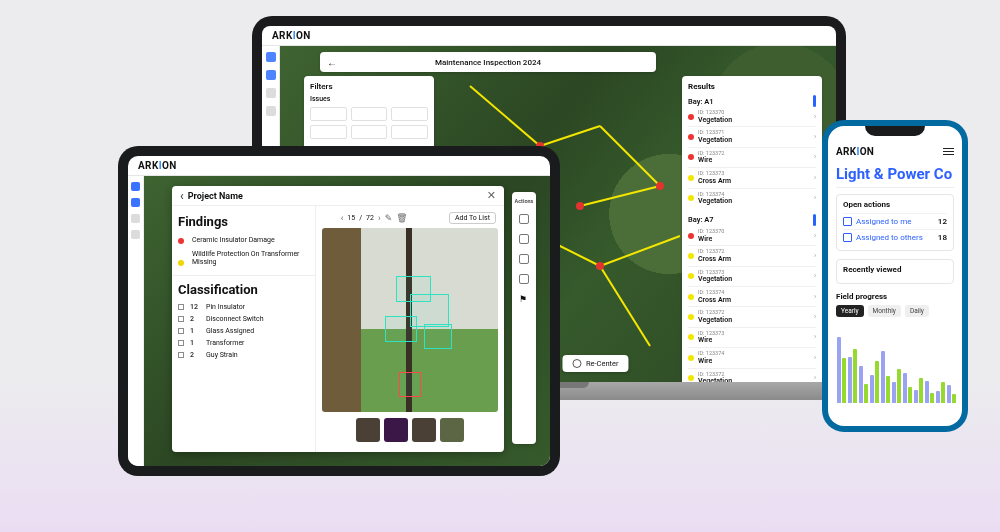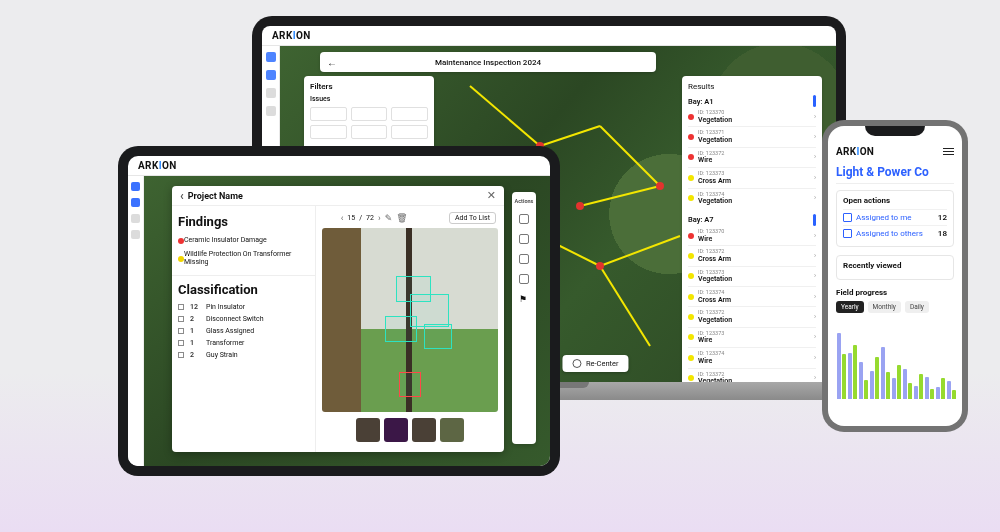--- a/index.html
+++ b/index.html
@@ -92,21 +92,21 @@
   .l-filters .ttl{font-weight:600; font-size:8px;}
   .l-filters .sub{margin-top:4px; font-weight:500;}
   .l-filters .cells{display:flex; gap:4px; margin-top:4px;}
   .l-filters .cells div{flex:1; height:14px; border:1px solid #e0e0e0; border-radius:2px;}
 
   .l-results {
     position:absolute; right:14px; top:30px; width:140px;
     background:#fff; border-radius:4px; box-shadow:0 1px 3px rgba(0,0,0,.2);
     padding:6px 6px 4px; font-size:7px;
   }
-  .l-results .ttl{font-weight:400; font-size:8px; margin-bottom:4px;}
+  .l-results .ttl{font-weight:700; font-size:8px; margin-bottom:4px;}
   .bay{margin-bottom:6px;}
   .bay-h{display:flex; align-items:center; justify-content:space-between;
     font-weight:600; font-size:7.5px;gap:36px;}
   .bay-h .bar{width:3px; height:12px; background:#2a62ff; border-radius:2px;}
   .r-item{ display:flex; align-items:center; gap:4px; padding:2px 0; border-bottom:1px solid #f0f0f0;}
   .r-item:last-child{border-bottom:none;}
   .r-dot{width:6px; height:6px; border-radius:50%;}
   .r-dot.red{background:#e33;}
   .r-dot.yel{background:#f3e600;}
   .r-txt{flex:1; line-height:1.1;}
@@ -150,21 +150,21 @@
     display:flex; flex-direction:column;
   }
   .t-panel-head{height:20px; display:flex; align-items:center; justify-content:space-between;
     padding:0 8px; border-bottom:1px solid #eee; font-size:7px;}
   .t-panel-head .pn{display:flex; align-items:center; gap:4px; font-weight:700; font-size:9px;}
   .t-panel-head .pn::before{content:"‹"; color:#555; font-size:12px;}
   .t-panel-head .x{font-size:11px; color:#666;}
   .t-panel-main{flex:1; display:flex; position:relative;}
   .t-sidebar{width:144px; border-right:1px solid #eee; padding:6px; font-size:7px;}
   .sect-t{font-weight:700; font-size:13px; margin:2px 0 4px;}
-  .find{display:flex; gap:0; align-items:center; padding:3px 0;}
+  .find{display:flex; gap:8px; align-items:flex-end; padding:3px 0;}
   .f-dot{width:6px; height:6px; border-radius:50%; margin-top:1px;}
   .f-dot.red{background:#e33;} .f-dot.yel{background:#f2d600;}
   .find .txt{flex:1; line-height:1.15;}
   .divider{height:1px; background:#eee; margin:6px -6px;}
   .cls{display:flex; gap:6px; align-items:center; padding:2px 0;}
   .cls .sq{width:6px;height:6px;border:1px solid #8b8b8b;}
   .cls .ct{color:#333; font-weight:600; width:10px;}
   .t-image{flex:1; padding:6px 6px 10px; display:flex; flex-direction:column;}
   .t-image-top{display:flex; align-items:center; font-size:7px; gap:8px; padding:0 2px 4px;}
   .t-image-top .pager{display:flex; align-items:center; gap:4px; margin:0 auto;}
@@ -191,31 +191,31 @@
     font-size:9px;
   }
   .t-actions .lbl{font-size:5.5px; font-weight:600; color:#444;}
   .t-actions .ic{width:10px; height:10px; border:1px solid #777; border-radius:2px;}
   .t-actions .ic.flag{border:none;}
 
   
   .phone{
     position:absolute; left:822px; top:120px;
     width:146px; height:312px;
-    background:#737373; border-radius:22px; padding:6px;
+    background:#0369a1; border-radius:22px; padding:6px;
   }
   .phone-screen{width:100%; height:100%; background:#fff; border-radius:16px; overflow:hidden; position:relative;}
   .phone-notch{position:absolute; top:0; left:50%; transform:translateX(-50%);
     width:60px; height:10px; background:#1a1b1d; border-radius:0 0 10px 10px; z-index:3;}
   .p-body{position:absolute; top:14px; bottom:0; left:0; right:0; padding:6px 8px 0; font-size:8px;}
   .p-head{display:flex; align-items:center; justify-content:space-between;
     font-weight:700; font-size:10px; letter-spacing:.03em;}
   .hamb{display:flex; flex-direction:column; gap:1.5px;}
   .hamb span{display:block; width:11px; height:1.5px; background:#222;}
-  .p-title{color:#2d61ff; font-weight:700; font-size:12px; margin:8px 0 6px; border-bottom:1px solid #eee; padding-bottom:4px;}
+  .p-title{color:#2d61ff; font-weight:700; font-size:15px; margin:8px 0 6px; border-bottom:1px solid #eee; padding-bottom:4px;}
   .card{border:1px solid #e6e6e6; border-radius:4px; padding:5px 6px; margin-bottom:8px;}
   .card-t{font-weight:700; font-size:8px; margin-bottom:4px;}
   .row{display:flex; align-items:center; justify-content:space-between; padding:3px 0; border-top:1px solid #f1f1f1;}
   .row:first-of-type{border-top:none;}
   .row .lbl{display:flex; align-items:center; gap:4px; color:#2d61ff;}
   .row .lbl::before{content:""; width:7px; height:7px; border:1px solid #2d61ff; border-radius:1px;}
   .row .val{font-weight:600;}
   .tabs{display:flex; gap:4px; margin-bottom:6px;}
   .tab{font-size:6.5px; padding:2px 5px; border-radius:3px; background:#efefef; color:#444;}
   .tab.active{background:#222; color:#fff;}

